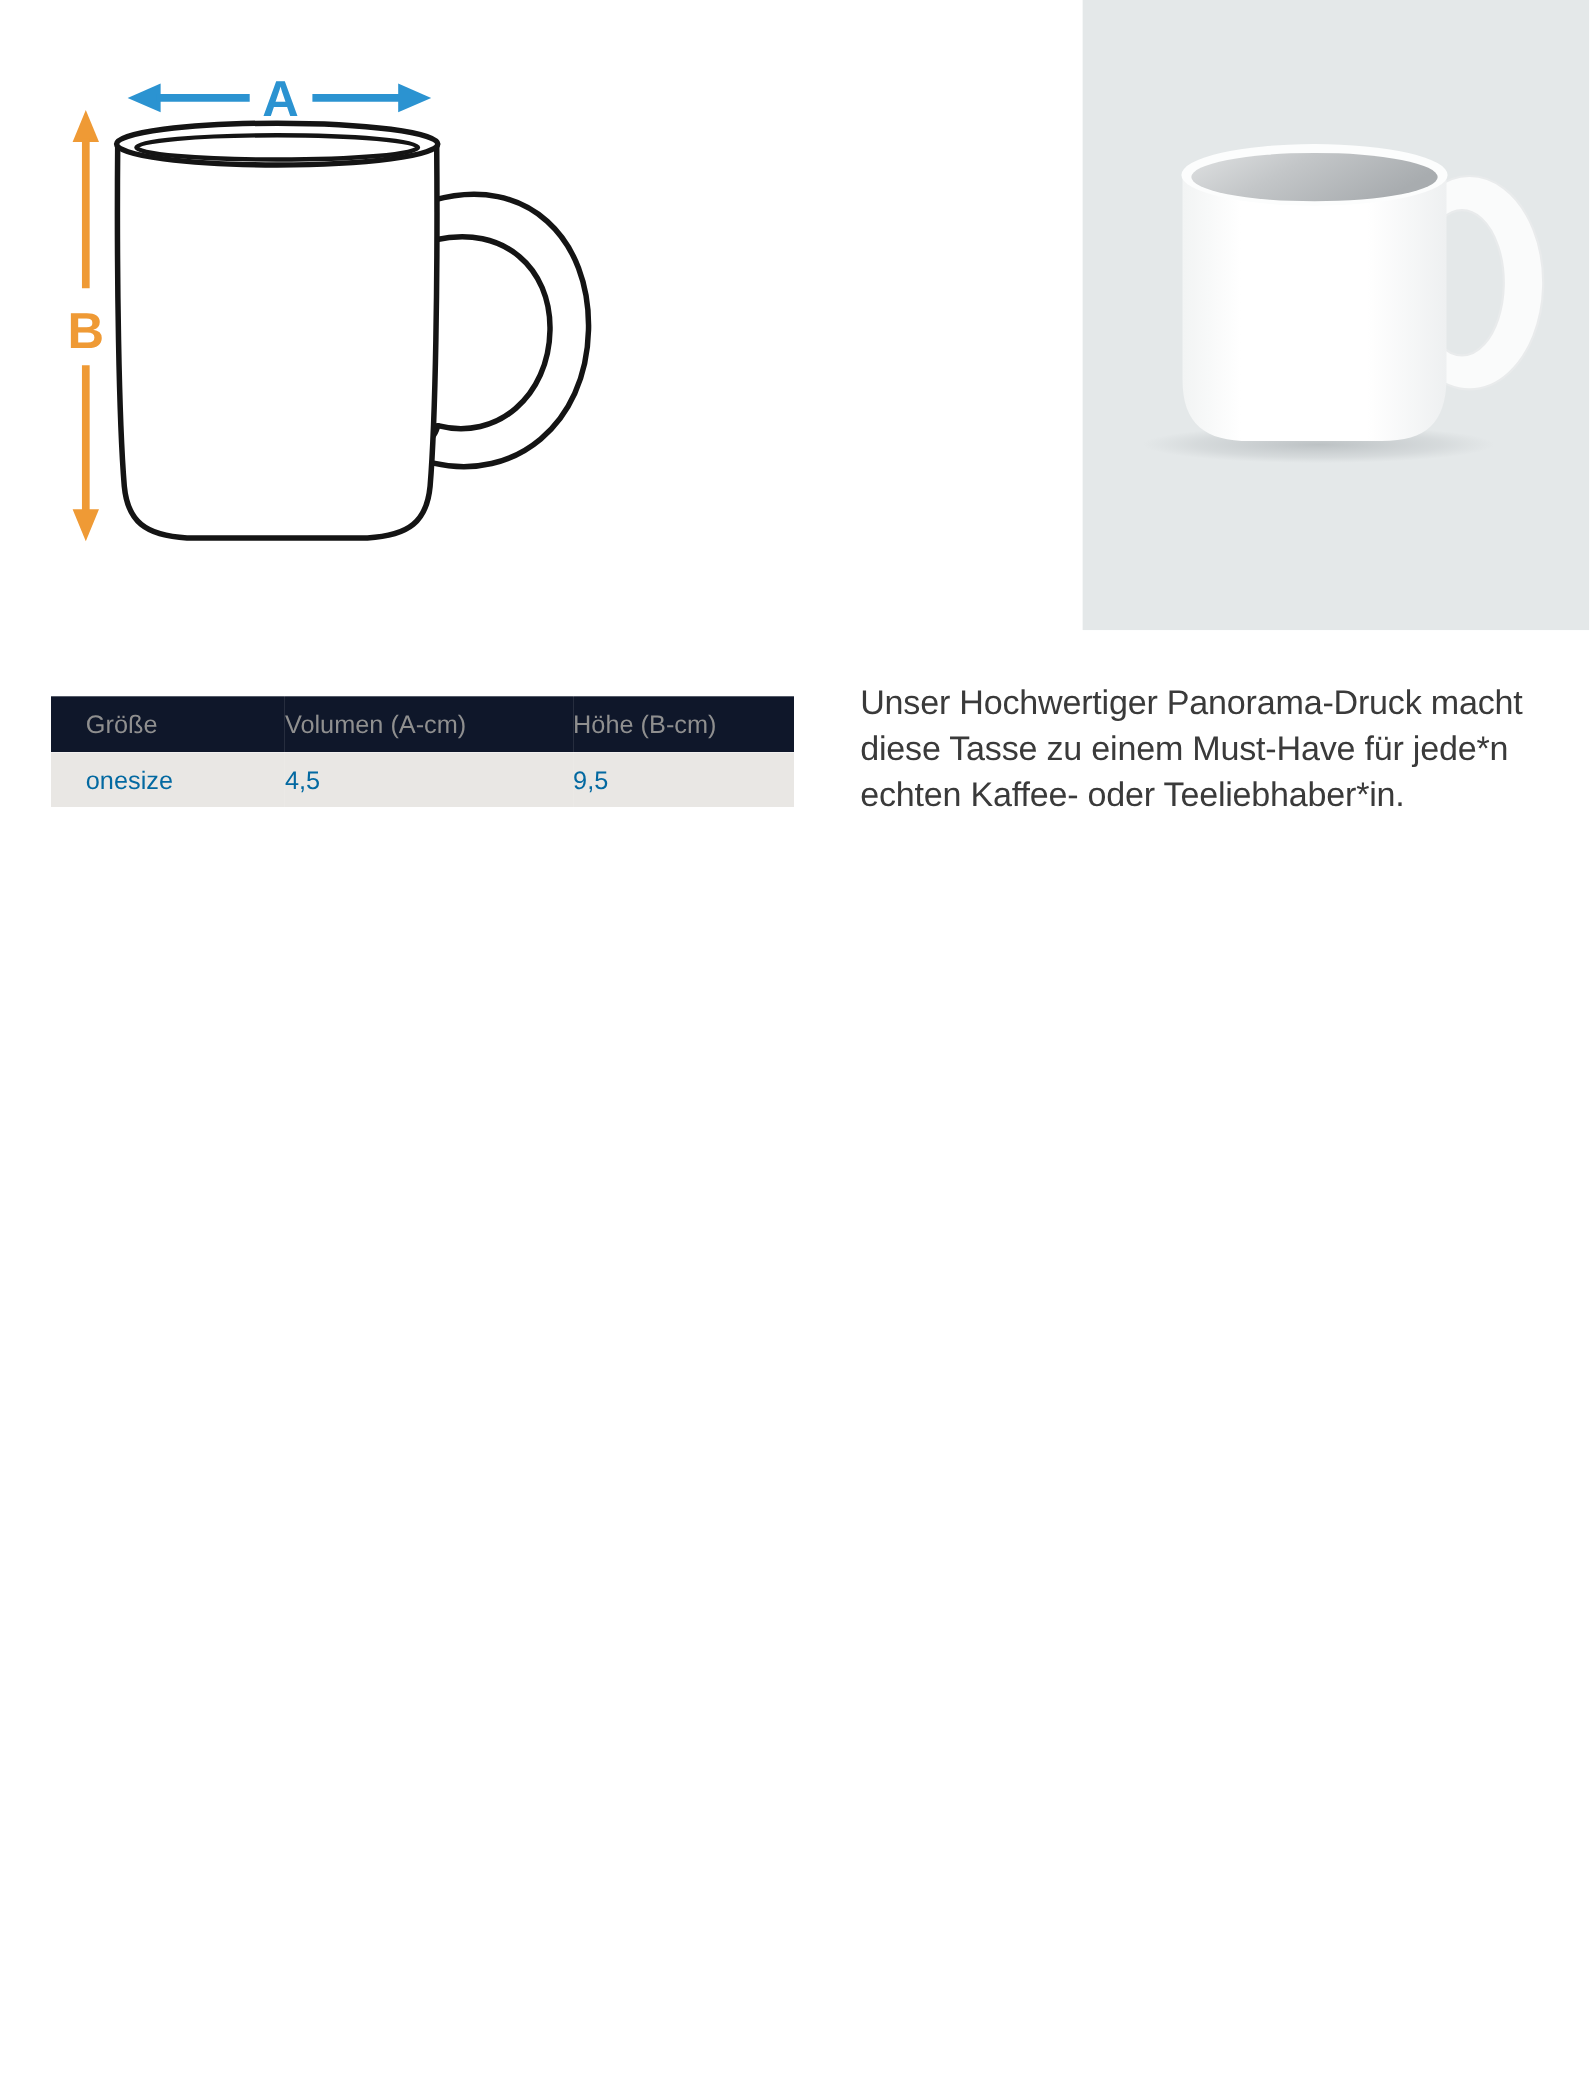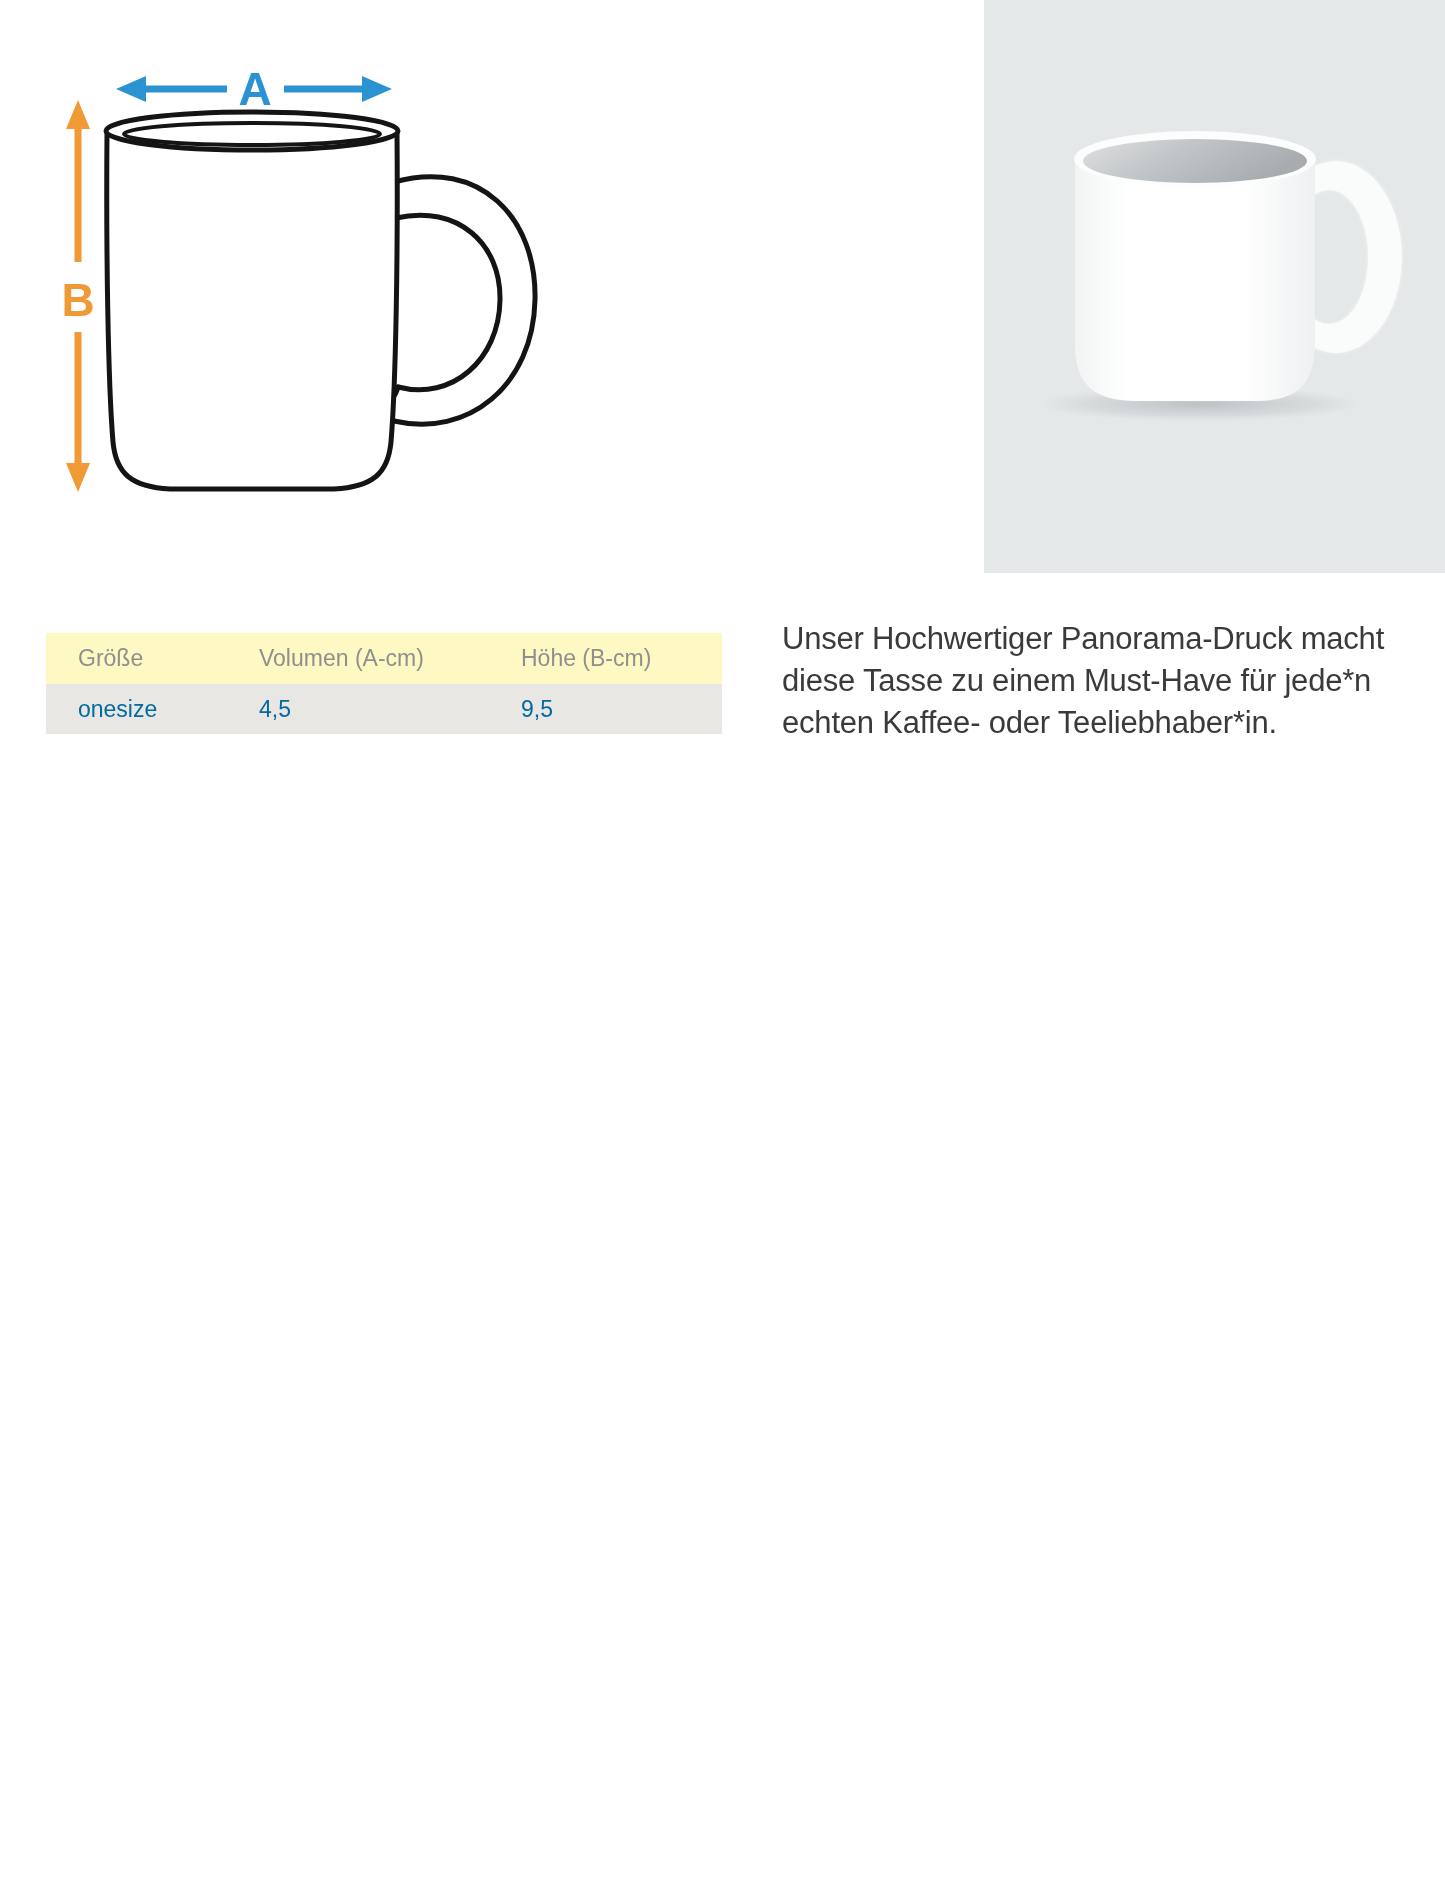--- a/index.html
+++ b/index.html
@@ -24,21 +24,21 @@
     border-collapse:collapse;table-layout:fixed;
   }
   .sizing-table col.c1{width:213px;}
   .sizing-table col.c2{width:262px;}
   .sizing-table col.c3{width:201px;}
   .sizing-table th,.sizing-table td{
     text-align:left;font-weight:400;font-size:23px;
     padding:0;vertical-align:middle;
     white-space:nowrap;overflow:hidden;
   }
-  .sizing-table th{height:51px;background:#fef9c3;color:#8f8f8f;}
+  .sizing-table th{height:51px;background:#0f172a;color:#8f8f8f;}
   .sizing-table td{height:50px;background:#e9e7e4;color:#0369a1;}
   .sizing-table th:first-child,.sizing-table td:first-child{padding-left:32px;}
 
   
   .description{
     position:absolute;left:782px;top:618px;width:620px;
     font-size:31px;line-height:42px;color:#3a3a3a;
     letter-spacing:-0.2px;
   }
   .description p{margin:0 0 42px 0;white-space:pre-line;}

